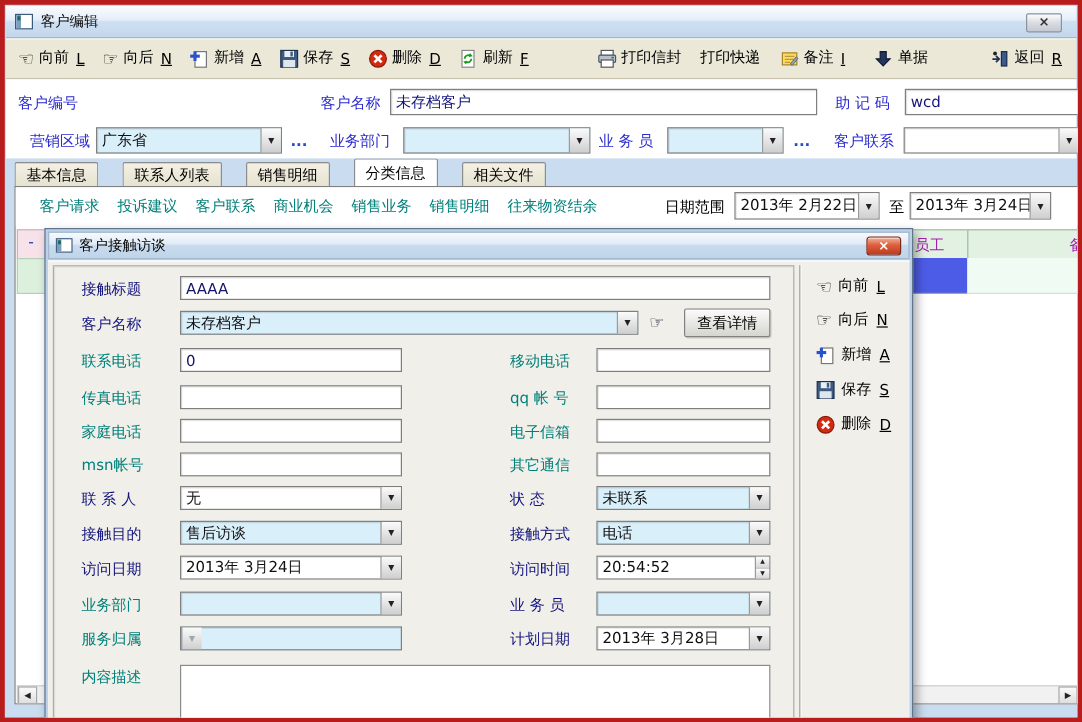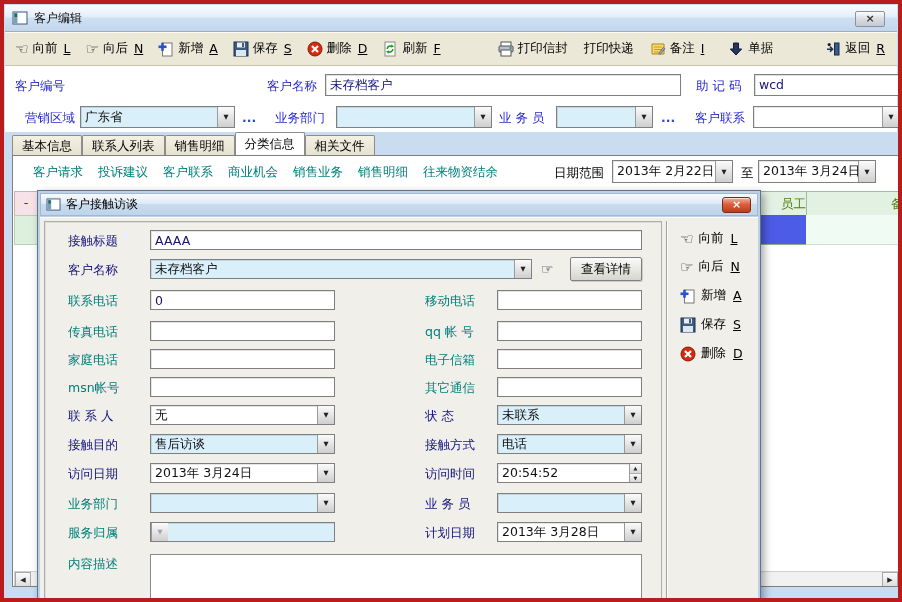--- a/index.html
+++ b/index.html
@@ -37,37 +37,37 @@
     background:linear-gradient(#fbfbfb,#dcdcdc 70%,#cfcfcf);display:flex;align-items:center;justify-content:center;}
   .combo .cbtn::after{content:"▼";font-size:6.5px;color:#222;}
   .combo.cyan{background:var(--combo-cyan);}
   .combo.disabled .val{color:#5a6a72;}
   .combo.disabled .cbtn::after{color:#9aa;}
   .morebtn{position:absolute;font-size:12.5px;font-weight:bold;color:#2a4ad0;cursor:default;}
   
   .tabstrip{position:absolute;top:128px;left:8px;height:23px;display:flex;align-items:flex-end;z-index:2;}
   .tab{height:20px;line-height:19px;padding:0 9px;font-size:12.5px;color:#000;
     background:linear-gradient(#f4f1e4,#e6e2d0);border:1px solid #8c8c8c;border-bottom:none;
-    border-radius:2px 2px 0 0;margin-right:0;}
+    border-radius:2px 2px 0 0;margin-right:20px;}
   .tab.active{height:23px;line-height:21px;background:#fff;position:relative;z-index:3;}
   
   .panel{position:absolute;top:151px;left:8px;width:887px;bottom:11px;border:1px solid #7f7f7f;
     background:#fff;overflow:hidden;}
   .subtabs{position:absolute;top:0;left:0;right:0;height:32px;display:flex;align-items:center;
     gap:15px;padding-left:20px;background:#fff;}
   .subtab{font-size:12.5px;color:var(--label-teal);white-space:nowrap;cursor:default;}
   .drlabel{position:absolute;font-size:12.5px;color:#000;}
   
   .minihead{position:absolute;left:1px;top:35px;width:24px;height:25px;background:#f8e2ea;
     border:1px solid #c8b2ba;color:#2233bb;font-size:13px;text-align:center;line-height:22px;}
   .minicell{position:absolute;left:1px;top:59px;width:24px;height:30px;background:#ddefdd;
     border:1px solid #b6d2b6;}
   
   .bgh{position:absolute;top:35px;height:25px;background:#e3f1e3;border:1px solid #9dbd9d;
-    font-size:12.5px;color:#4d7c0f;line-height:23px;overflow:hidden;white-space:nowrap;text-align:right;}
+    font-size:12.5px;color:#a21caf;line-height:23px;overflow:hidden;white-space:nowrap;}
   .bgc{position:absolute;top:59px;height:30px;}
   
   .scrl{position:absolute;top:415px;height:17px;background:#f1f1f1;border:1px solid #cfcfcf;}
   .scrbtn{position:absolute;top:0;width:16px;height:15px;background:linear-gradient(#fafafa,#dedede);
     border:1px solid #a8a8a8;display:flex;align-items:center;justify-content:center;font-size:7px;color:#222;}
   
   .dialog{position:absolute;left:33px;top:186px;width:724px;height:420px;background:#bcd1e8;
     border:1px solid #60748c;box-shadow:3px 3px 8px rgba(0,0,0,.35);padding:2px;z-index:10;}
   .dlg-titlebar{height:23px;background:linear-gradient(#f7fafd,#dfeaf6 45%,#c9dbee 50%,#bfd4ea);
     border:1px solid #a2b8cf;display:flex;align-items:center;gap:5px;padding-left:5px;position:relative;}

